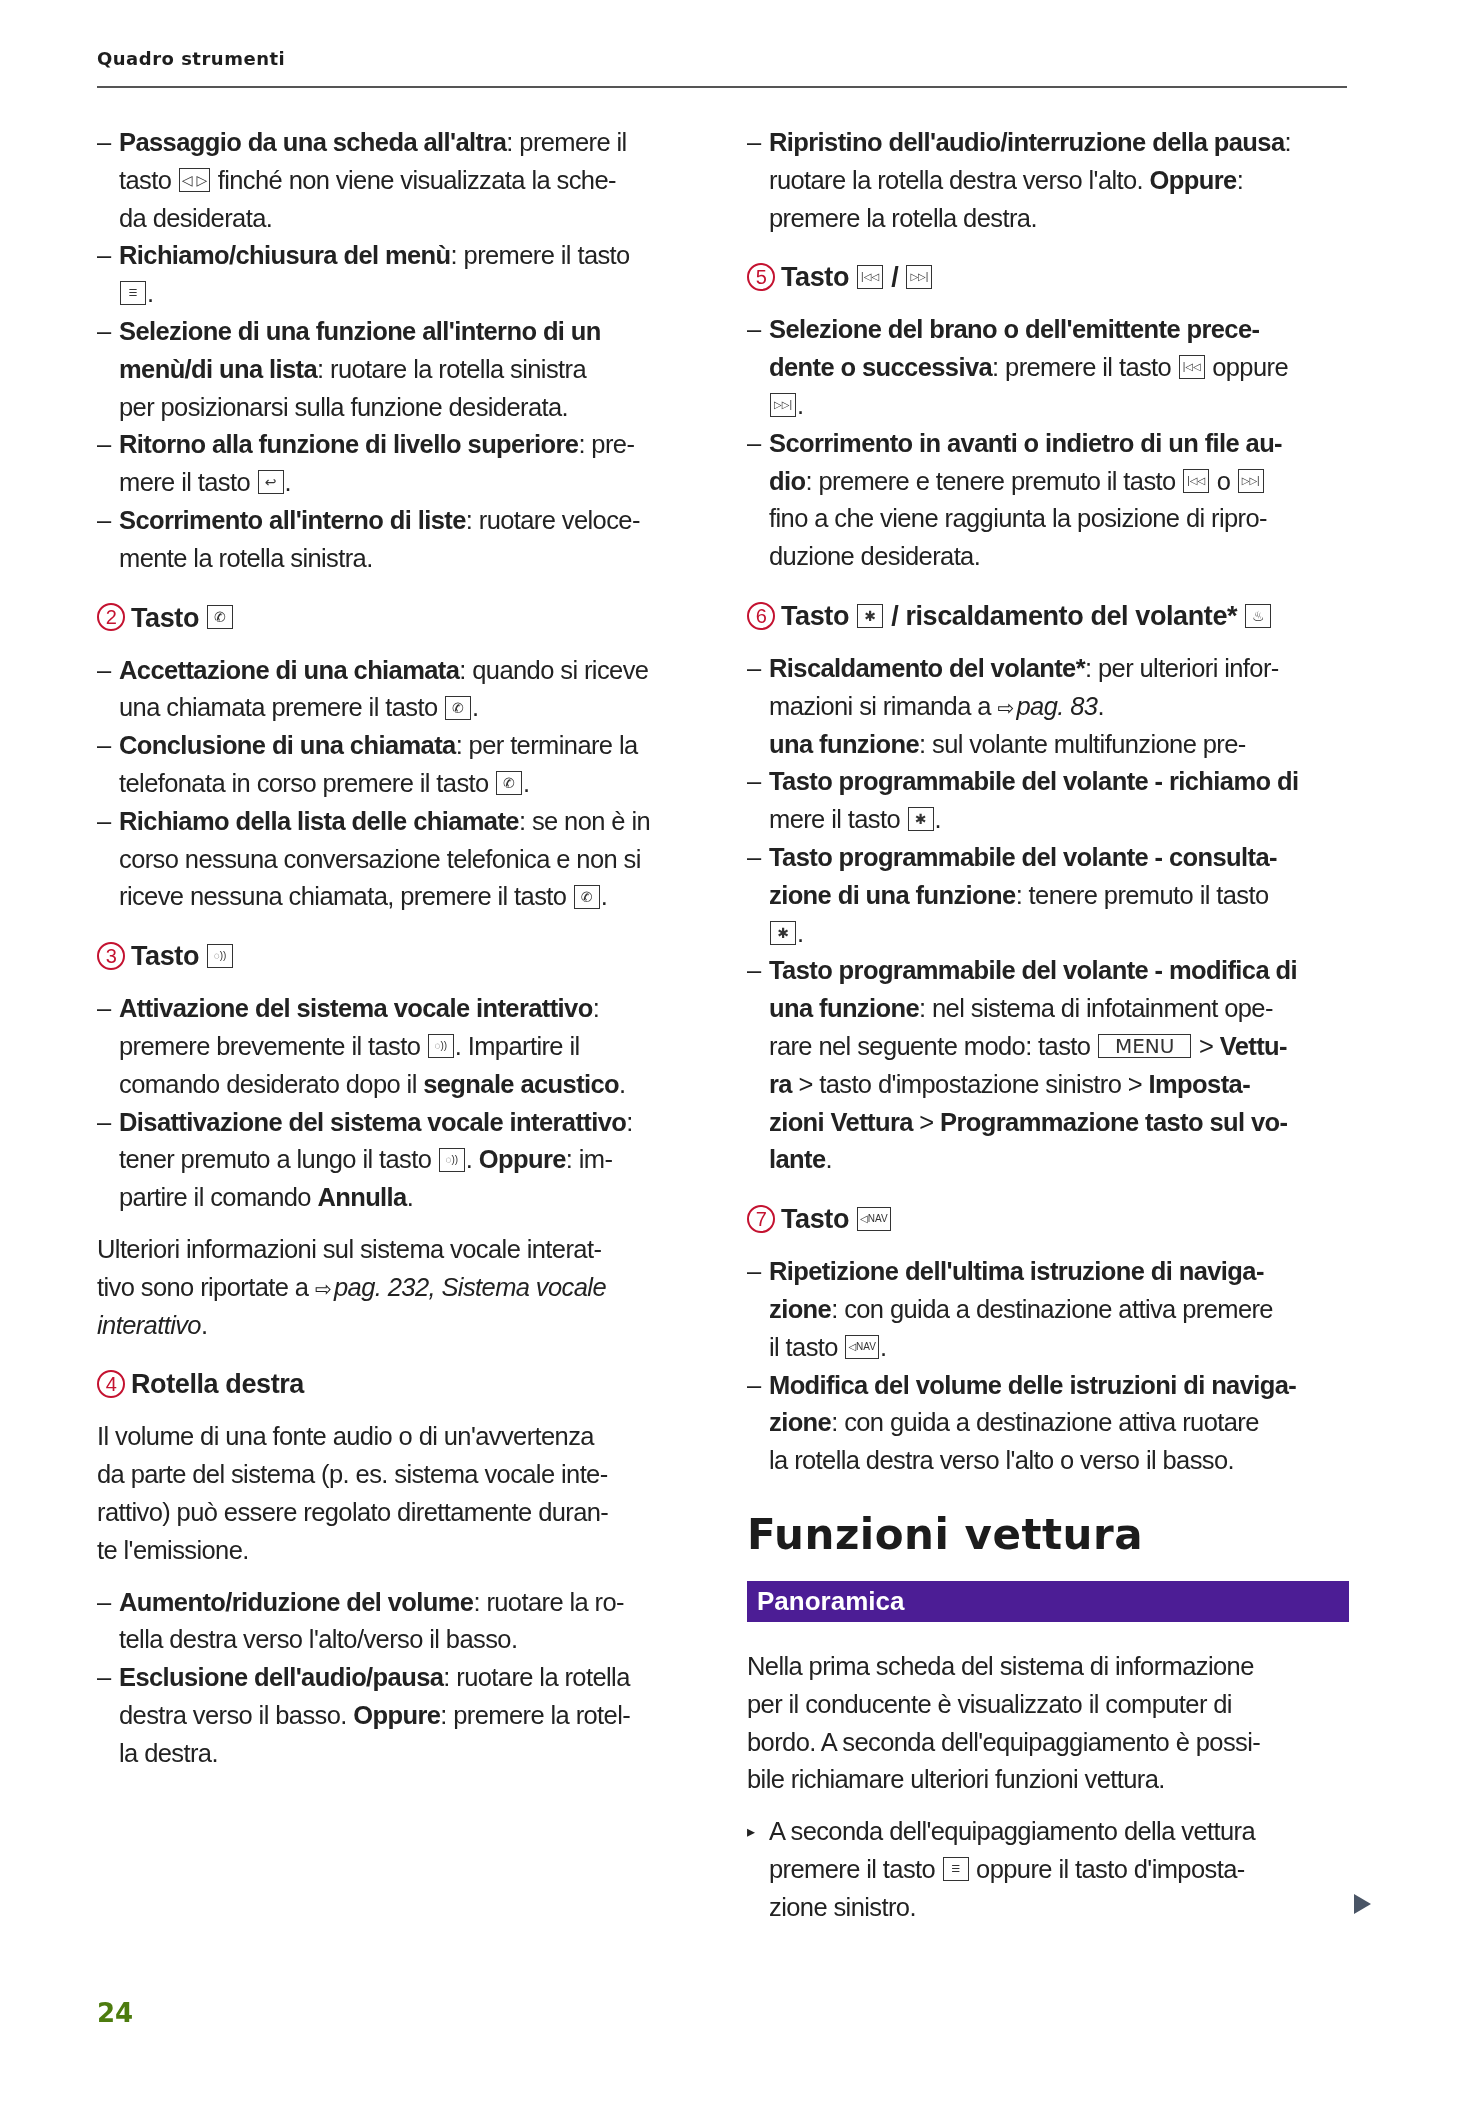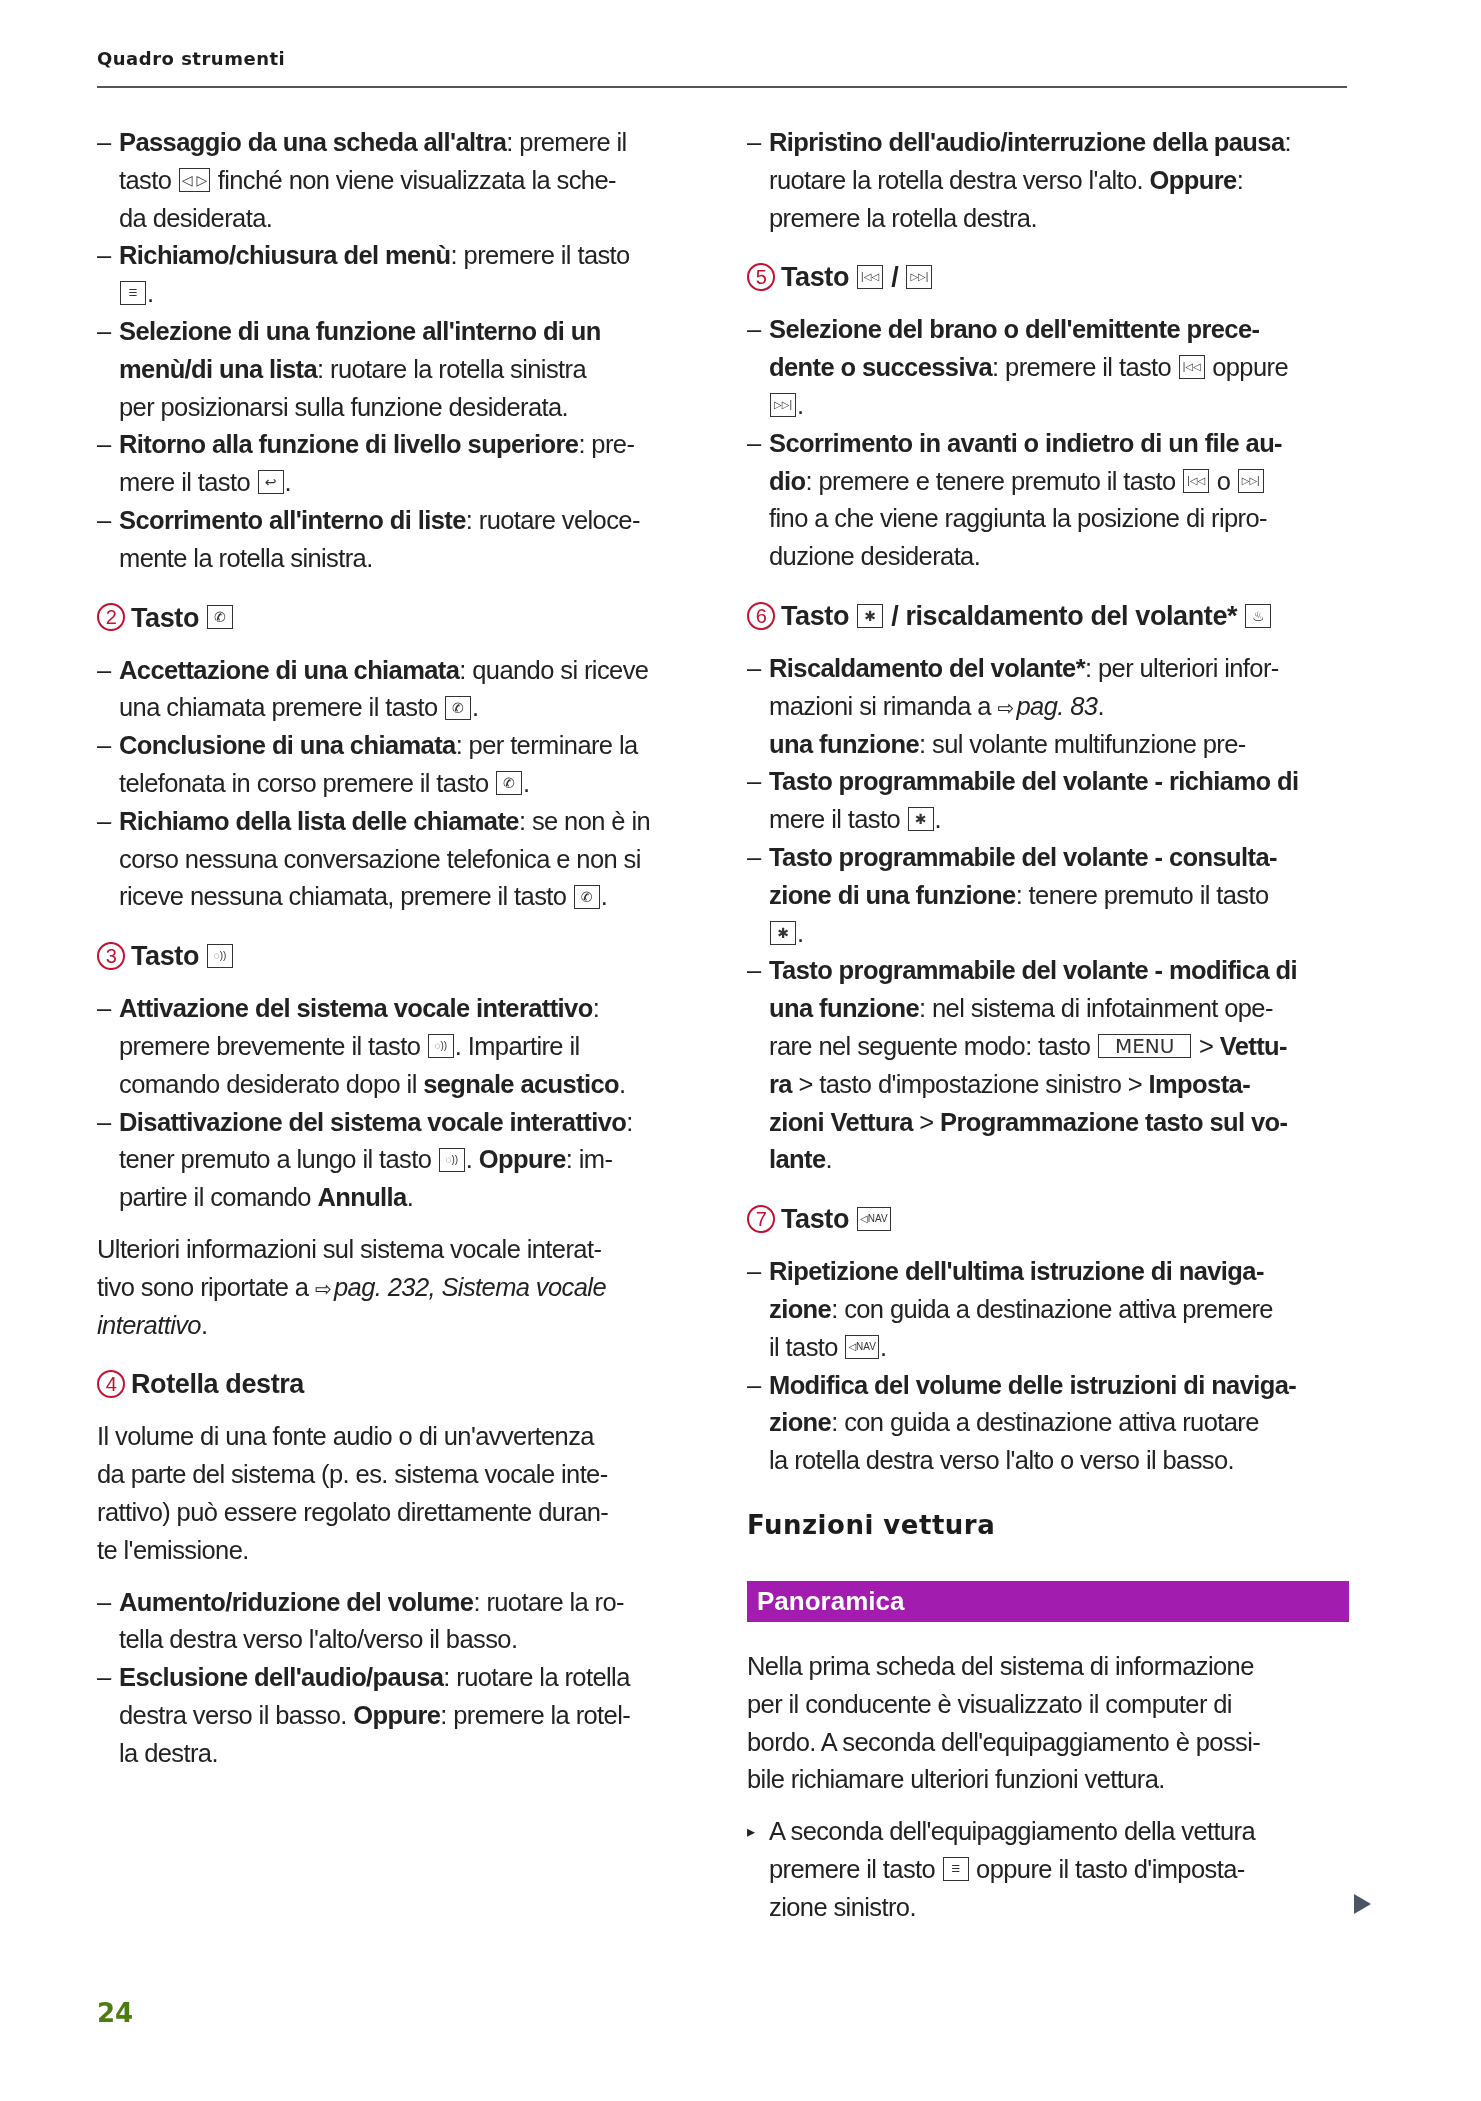--- a/index.html
+++ b/index.html
@@ -20,23 +20,23 @@
   .circ{display:inline-block;width:24px;height:24px;border:2.5px solid #c41230;border-radius:50%;
         color:#c41230;font-size:20px;line-height:24px;text-align:center;font-weight:normal;
         vertical-align:middle;margin-right:6px;position:relative;top:-2px;}
   .gap{height:14px;}
   .gap-s{height:8px;}
   .key{display:inline-block;border:1.8px solid #333;height:22px;line-height:22px;padding:0 2px;
        font-size:14px;vertical-align:middle;position:relative;top:-2px;margin:0 1px;
        letter-spacing:0;font-weight:normal;font-style:normal;color:#333;min-width:20px;text-align:center;}
   .key.small{font-size:10px;}
   .key.menu{font-size:20px;padding:0 16px;font-family:"DejaVu Sans",sans-serif;}
-  .h1{position:absolute;left:747px;top:1510px;font-family:"DejaVu Sans",sans-serif;font-size:26px;
+  .h1{position:absolute;left:747px;top:1510px;font-family:"DejaVu Sans",sans-serif;font-size:42px;
       font-weight:bold;color:#1c1c1c;letter-spacing:0.5px;}
-  .redbar{position:absolute;left:747px;top:1581px;width:602px;height:41px;background:#a21caf;}
+  .redbar{position:absolute;left:747px;top:1581px;width:602px;height:41px;background:#4c1d95;}
   .redbar span{display:block;color:#ffffff;font-size:26px;font-weight:bold;line-height:41px;padding-left:10px;}
   .panorama{position:absolute;left:747px;top:1648px;width:620px;}
   .bullet-tri{display:inline-block;width:22px;margin-left:-22px;font-size:16px;position:relative;top:-3px;}
   .next-arrow{position:absolute;left:1354px;top:1894px;width:0;height:0;border-left:17px solid #4a5566;
       border-top:10px solid transparent;border-bottom:10px solid transparent;}
   .page-num{position:absolute;left:97px;top:1998px;font-family:"DejaVu Sans",sans-serif;font-size:26px;font-weight:bold;color:#4d7c0f;}
 </style>
 </head>
 <body>
 

